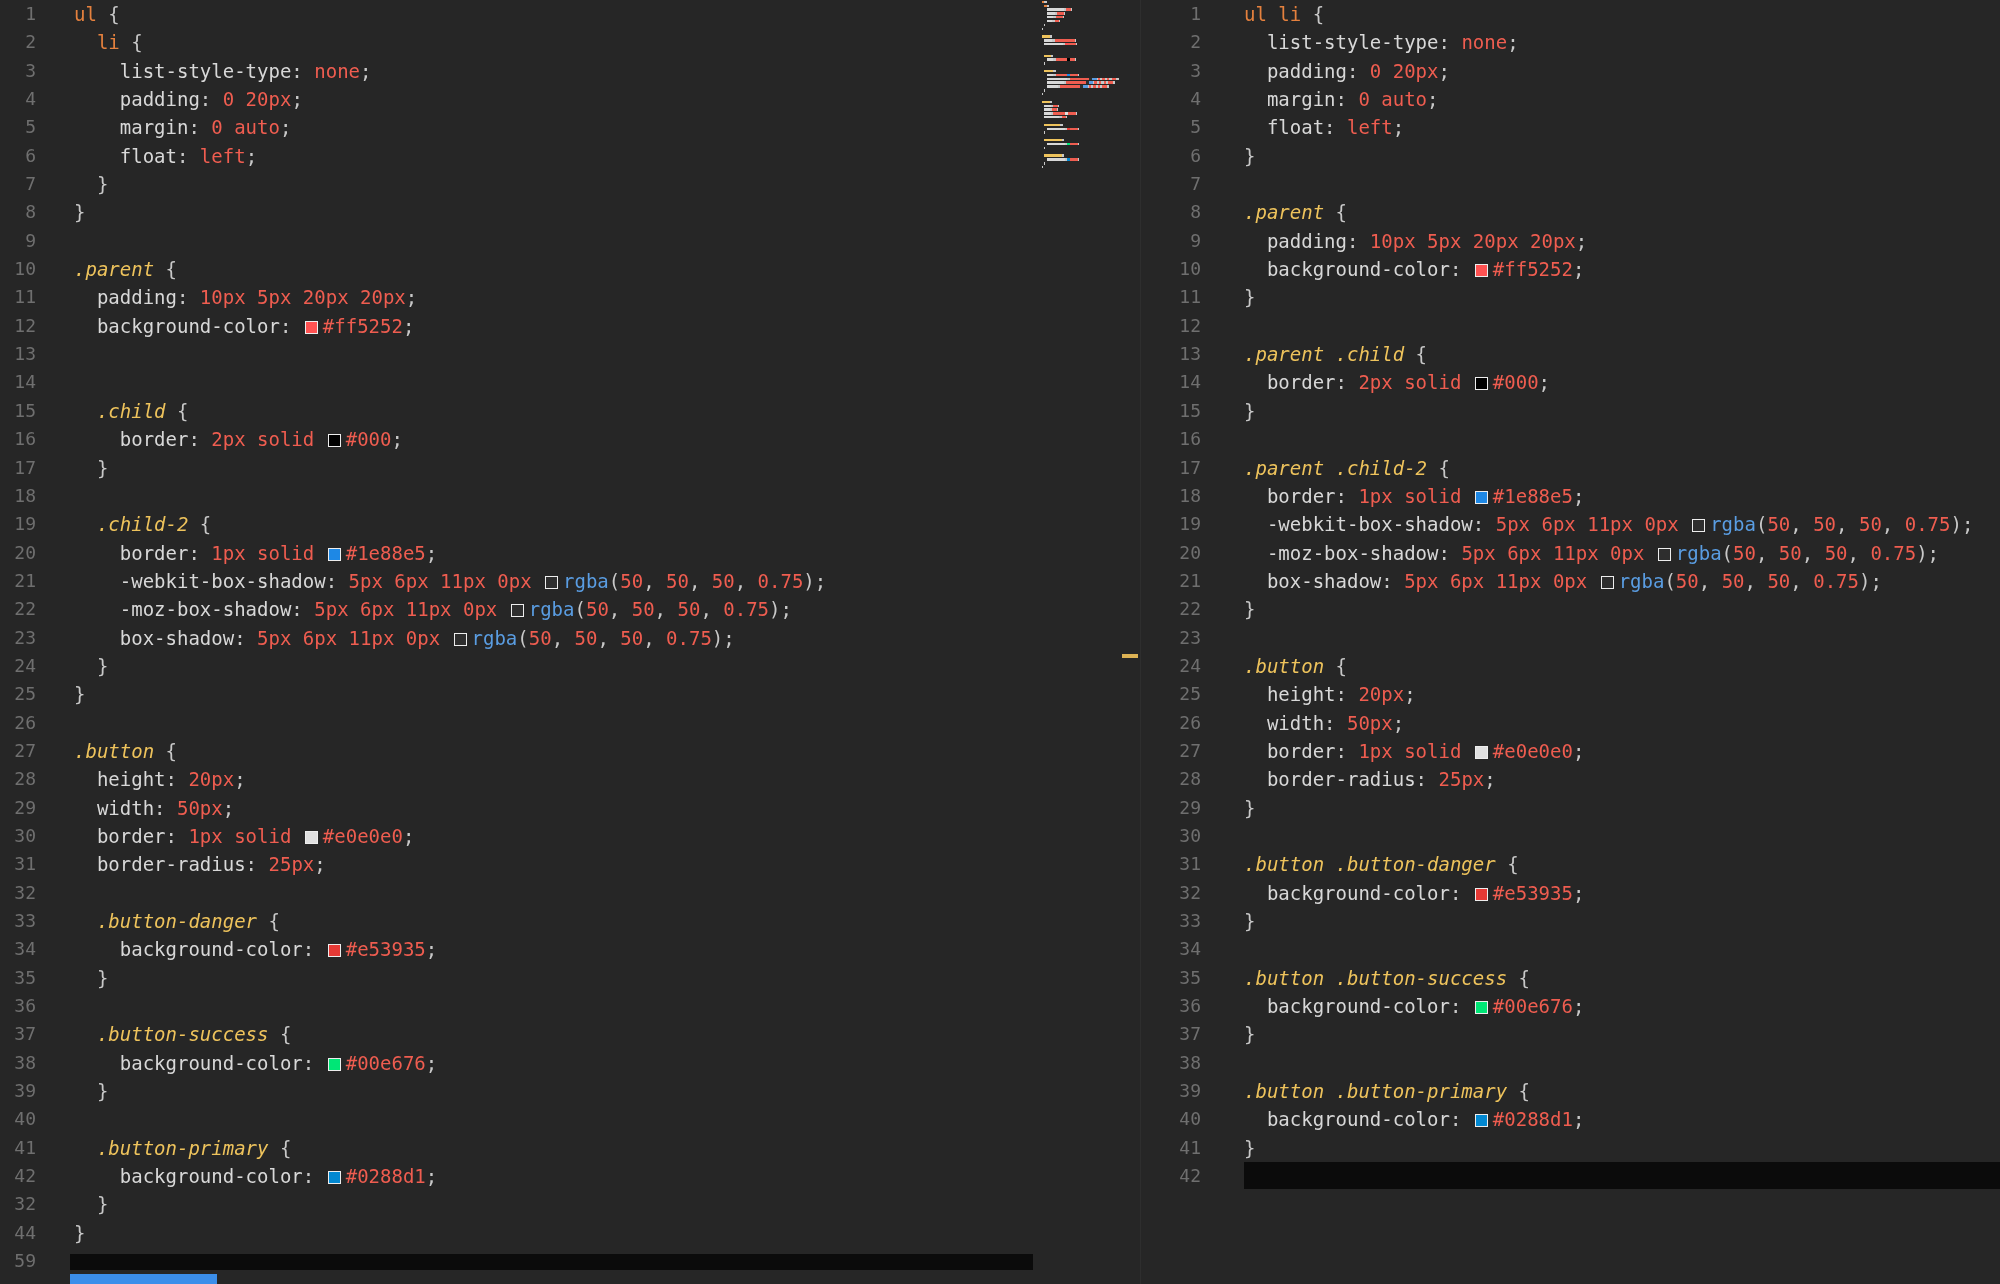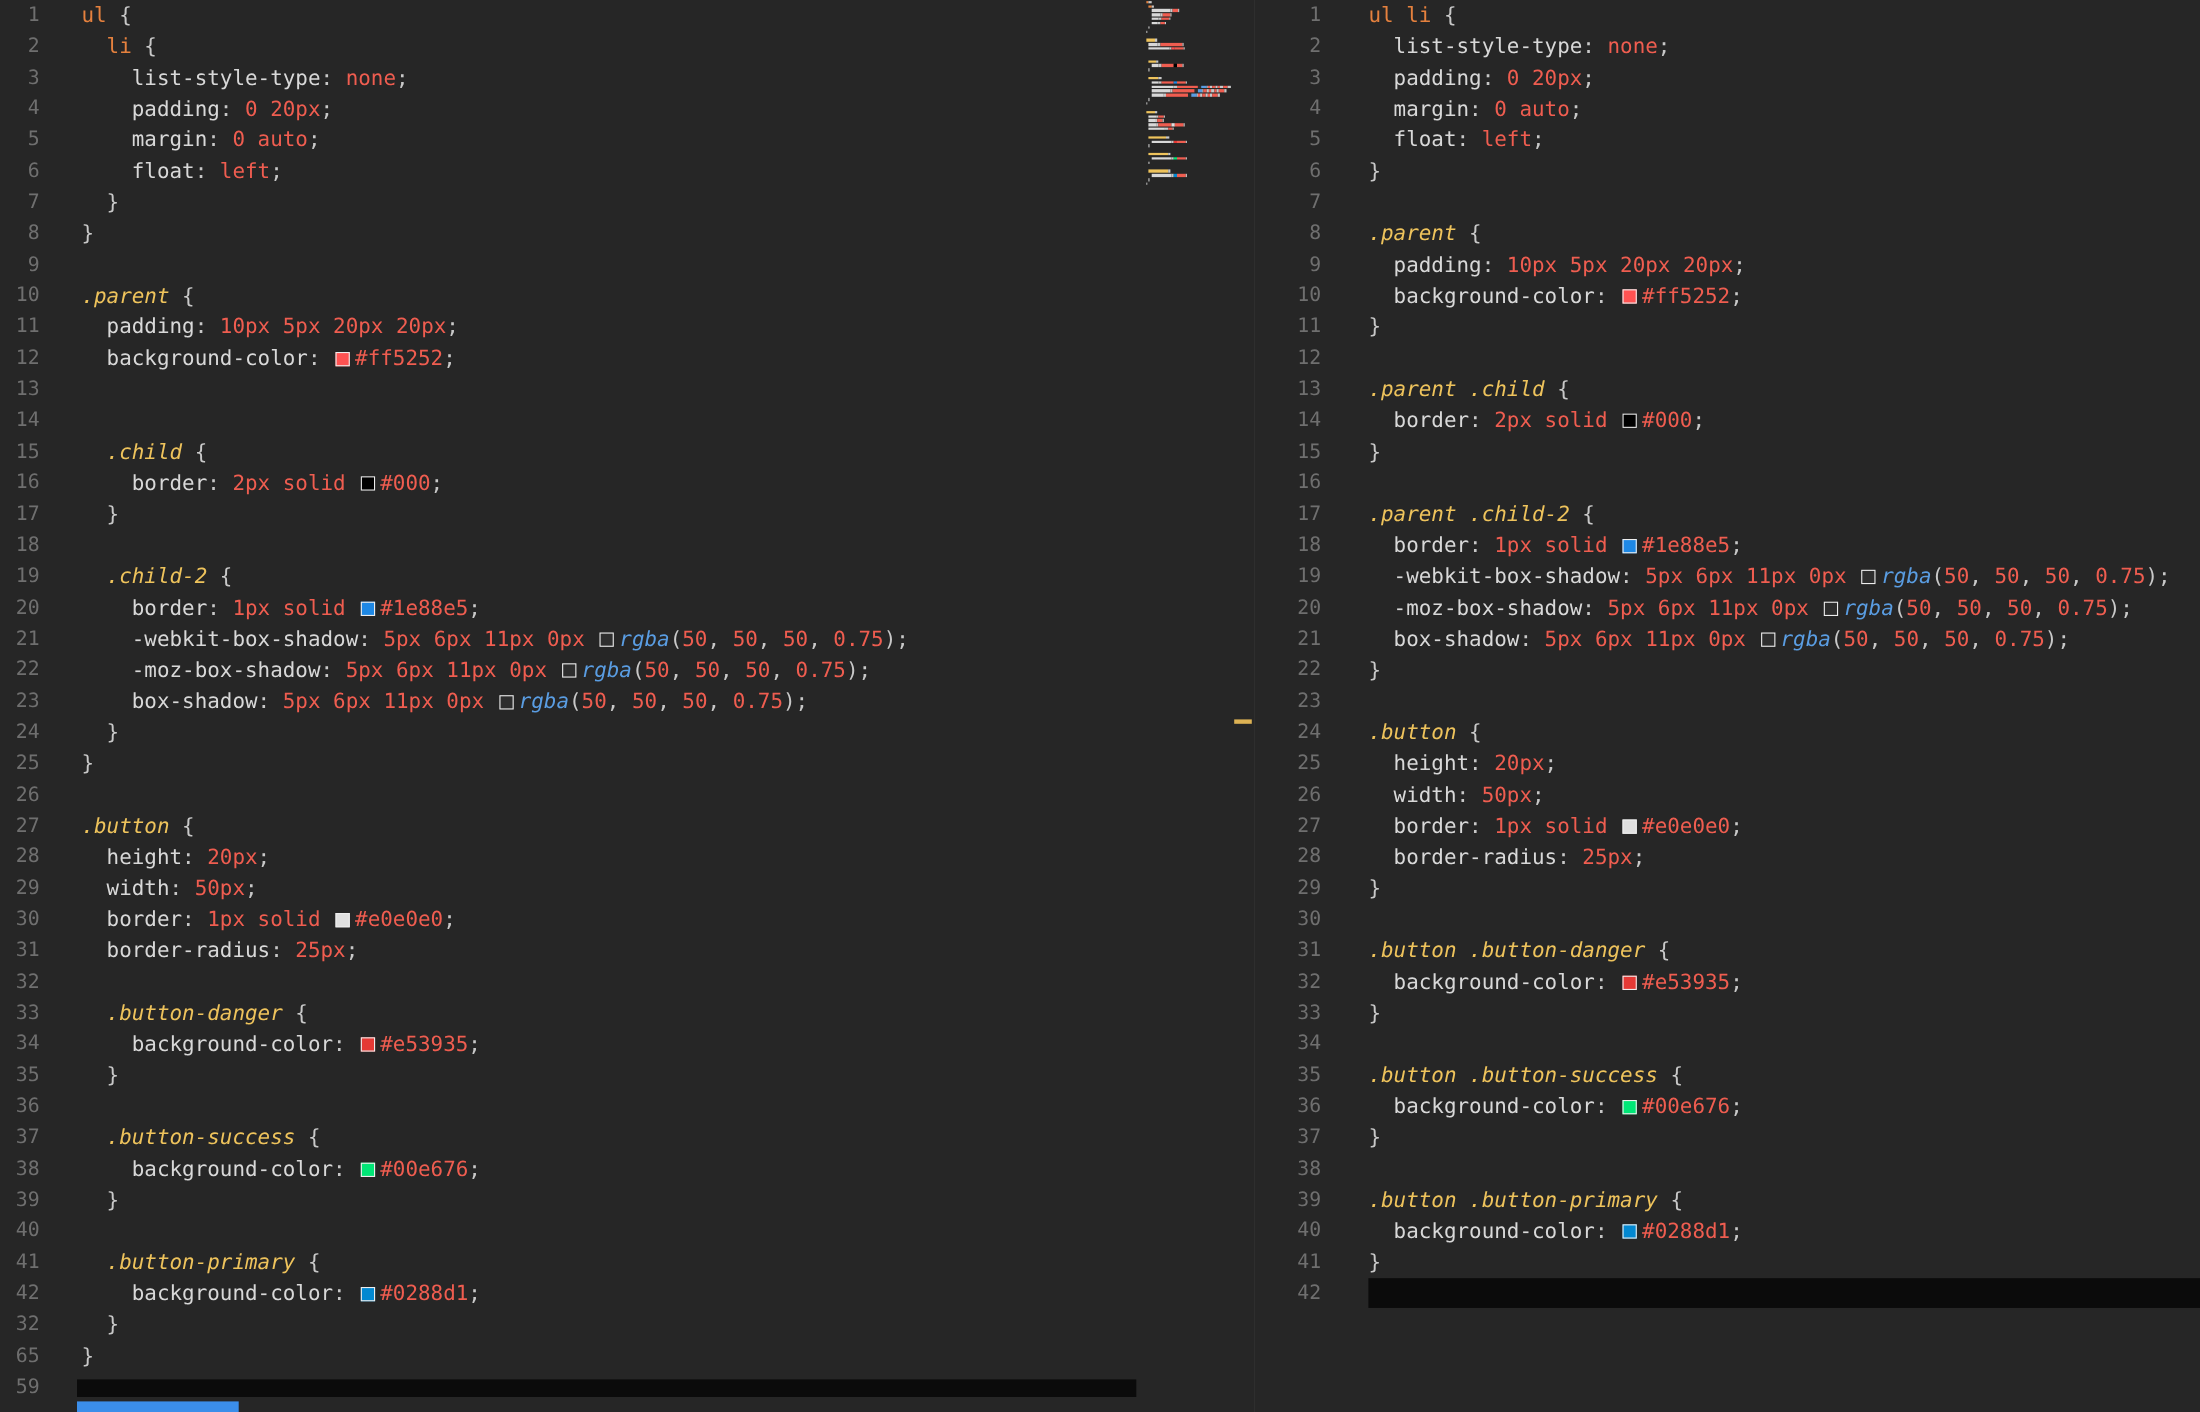--- a/index.html
+++ b/index.html
@@ -25,21 +25,21 @@
   .pane-left  .num { width:36px; }
   .pane-left  .code { padding-left:38px; }
   .pane-right .num { width:60px; }
   .pane-right .code { padding-left:43px; }
   .code { white-space:pre; color:var(--tk-p); }
   .tk-t { color:var(--tk-t); }
   .tk-c { color:var(--tk-c); font-style:italic; }
   .tk-p { color:var(--tk-p);text-align:right; }
   .tk-u { color:var(--tk-u); }
   .tk-v { color:var(--tk-v); }
-  .tk-f { color:var(--tk-f);font-style:italic; }
+  .tk-f { color:var(--tk-f); }
   .tk-w { color:var(--tk-p); }
   .swatch {
     display:inline-block; width:13px; height:13px;
     border:1.5px solid var(--swatch-border);
     margin:0 5px 0 2px; vertical-align:-1px;
   }
   .minimap { position:absolute; top:0; right:14px; width:84px; height:178px; overflow:hidden; }
   .mm-row { height:3.85px; display:flex; align-items:center; }
   .mm-seg { height:2.4px; flex:none; display:inline-block; }
   .overview-marker { position:absolute; top:654px; right:2px; width:16px; height:4px; background:var(--marker); }
@@ -90,21 +90,21 @@
         <div class="row"><span class="num">34</span><span class="code"><span class="tk-w">    </span><span class="tk-p">background-color</span><span class="tk-u">: </span><span class="swatch" style="background: rgb(229, 57, 53);"></span><span class="tk-v">#e53935</span><span class="tk-u">;</span></span></div>
         <div class="row"><span class="num">35</span><span class="code"><span class="tk-w">  </span><span class="tk-u">}</span></span></div>
         <div class="row"><span class="num">36</span><span class="code"></span></div>
         <div class="row"><span class="num">37</span><span class="code"><span class="tk-w">  </span><span class="tk-c">.button-success</span><span class="tk-u"> {</span></span></div>
         <div class="row"><span class="num">38</span><span class="code"><span class="tk-w">    </span><span class="tk-p">background-color</span><span class="tk-u">: </span><span class="swatch" style="background: rgb(0, 230, 118);"></span><span class="tk-v">#00e676</span><span class="tk-u">;</span></span></div>
         <div class="row"><span class="num">39</span><span class="code"><span class="tk-w">  </span><span class="tk-u">}</span></span></div>
         <div class="row"><span class="num">40</span><span class="code"></span></div>
         <div class="row"><span class="num">41</span><span class="code"><span class="tk-w">  </span><span class="tk-c">.button-primary</span><span class="tk-u"> {</span></span></div>
         <div class="row"><span class="num">42</span><span class="code"><span class="tk-w">    </span><span class="tk-p">background-color</span><span class="tk-u">: </span><span class="swatch" style="background: rgb(2, 136, 209);"></span><span class="tk-v">#0288d1</span><span class="tk-u">;</span></span></div>
         <div class="row"><span class="num">32</span><span class="code"><span class="tk-w">  </span><span class="tk-u">}</span></span></div>
-        <div class="row"><span class="num">65</span><span class="code"><span class="tk-u">}</span></span></div>
+        <div class="row"><span class="num">44</span><span class="code"><span class="tk-u">}</span></span></div>
         <div class="row"><span class="num">59</span><span class="code"></span></div>
       </div>
     <div class="hbar-left"></div>
     <div class="blue-bar"></div>
     <div class="minimap" id="minimap">
         <div class="mm-row">
           <span class="mm-seg" style="width: 2.3px; background: rgb(229, 129, 62);"></span>
           <span class="mm-seg" style="width: 2.3px; background: rgb(200, 200, 200);"></span>
         </div>
         <div class="mm-row">

